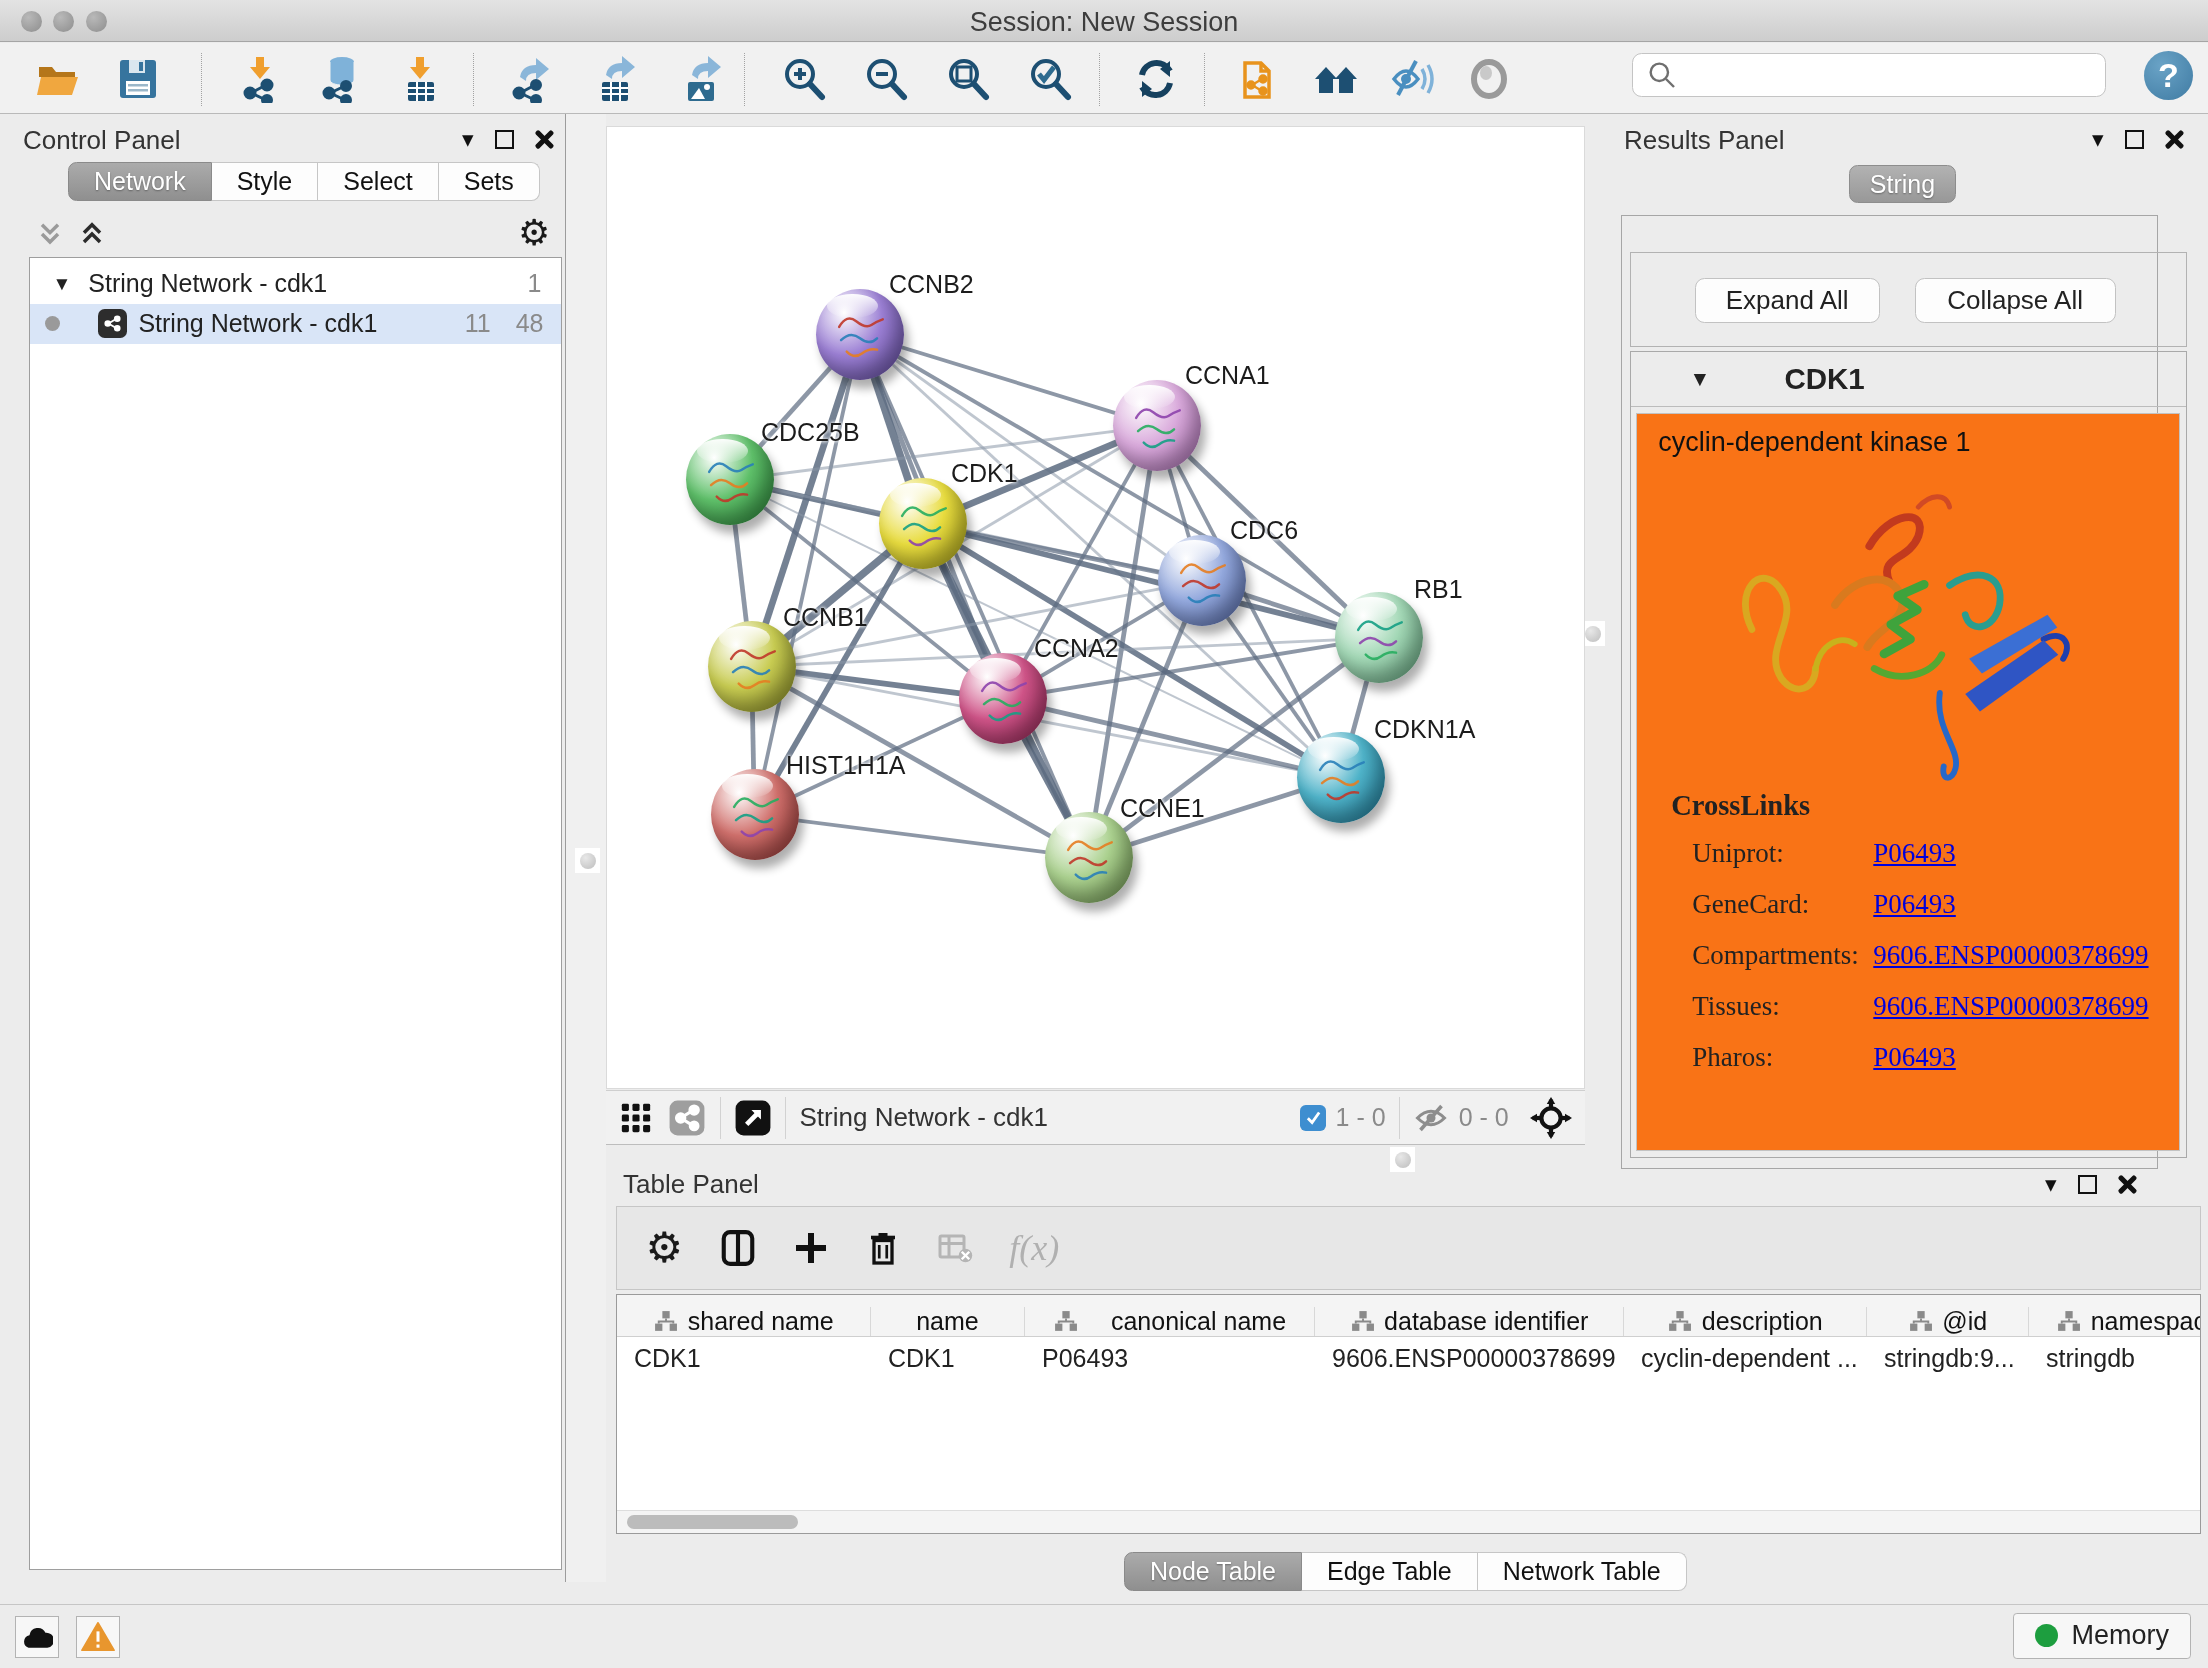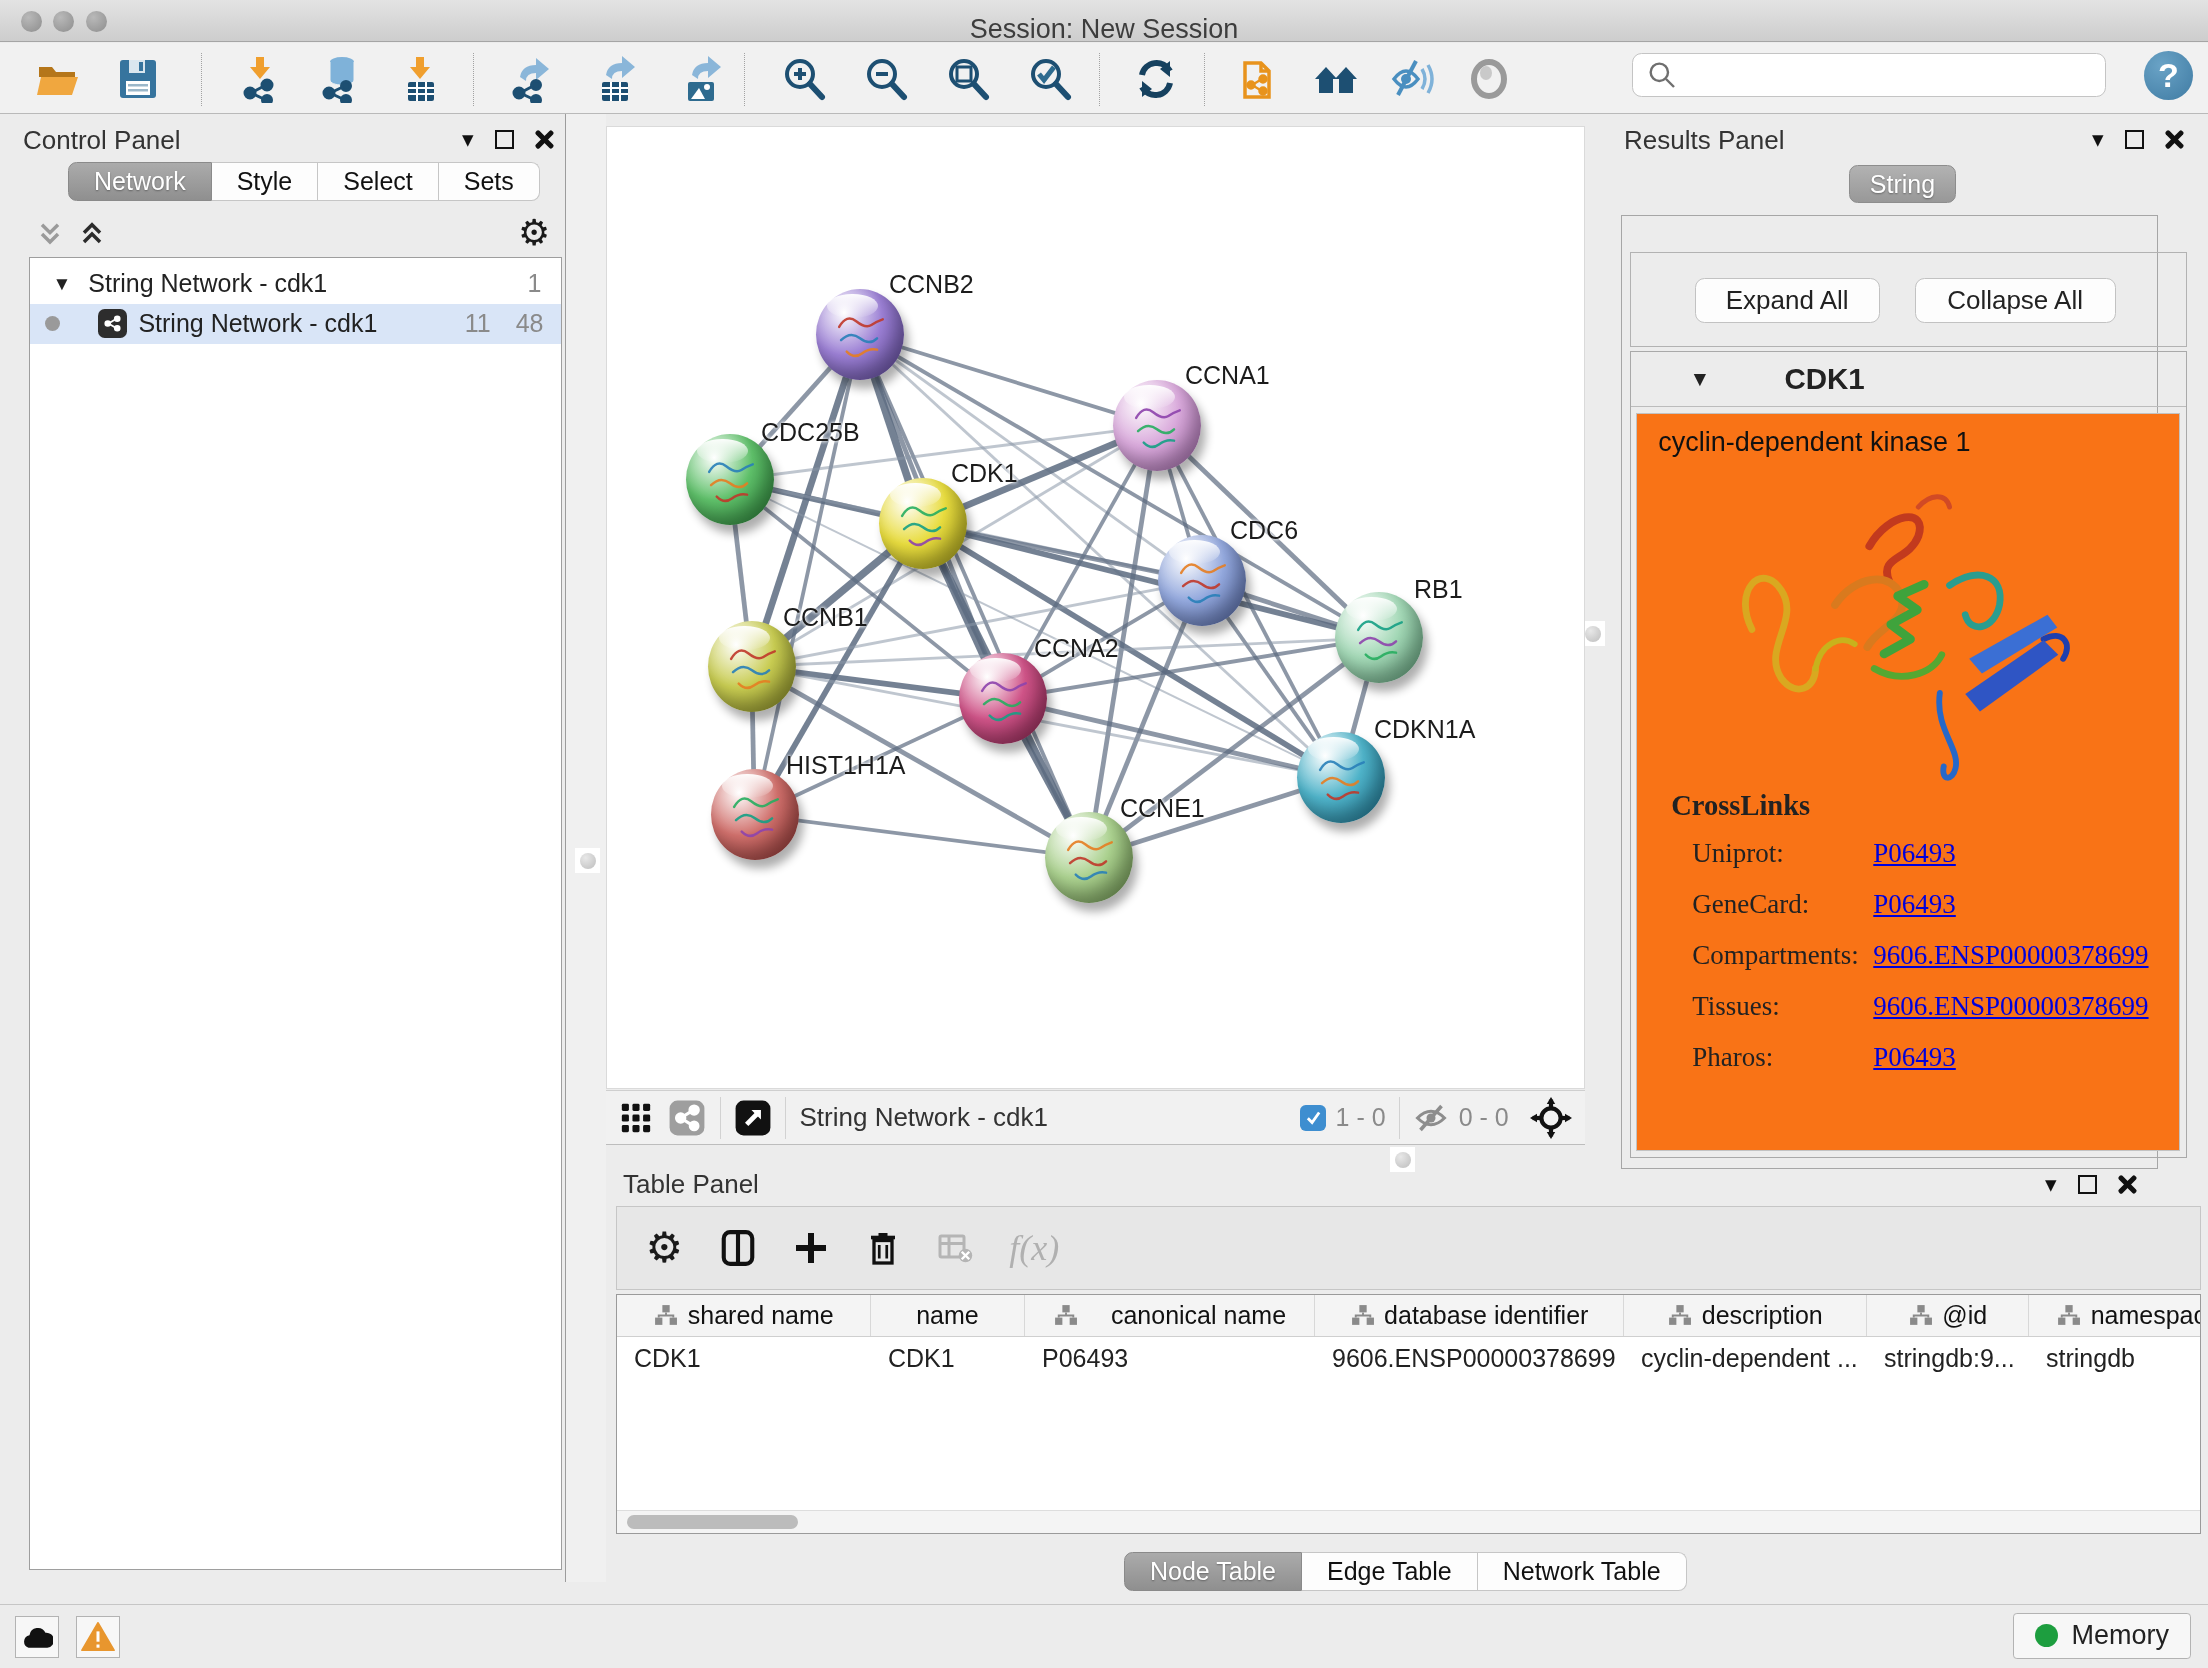--- a/index.html
+++ b/index.html
@@ -7,21 +7,21 @@
   body {
     width:2208px; height:1668px; position:relative; overflow:hidden;
     background:#ececec; font-family:"Liberation Sans", sans-serif; color:#222;
   }
   
   .titlebar { position:absolute; left:0; top:0; width:2208px; height:42px;
     background:linear-gradient(#e3e3e3,#cdcdcd); border-bottom:1px solid #a5a5a5; }
   .traffic { position:absolute; top:10.5px; width:21px; height:21px; border-radius:50%;
     background:radial-gradient(circle at 35% 30%, #b9b9b9, #8d8d8d); }
   .win-title { position:absolute; top:6.7px; left:0; width:100%; text-align:center;
-    font-size:27px; color:#3d3d3d;margin-top:7px; }
+    font-size:27px; color:#3d3d3d; }
   
   .toolbar { position:absolute; left:0; top:43px; width:2208px; height:71px;
     background:#f1f1f1; border-bottom:1.9px solid #b9b9b9; }
   .tb-group { position:absolute; top:11.4px; display:flex; gap:32px; align-items:center; height:49px; }
   .tb-sep { position:absolute; top:9.5px; height:53px; border-left:1.9px dotted #a2a2a2; }
   .tb-ic { width:48px; height:48px; display:block; }
   .searchbox { position:absolute; left:1632px; top:9.5px; width:474px; height:44px;
     background:#fff; border:1.9px solid #c4c4c4; border-radius:9.5px; display:flex; align-items:center; }
   .searchbox input { border:none; outline:none; flex:1; font-size:24px; background:transparent;
     font-family:"Liberation Sans",sans-serif; }
@@ -104,21 +104,21 @@
   .xl-row { display:flex; margin-left:55px; height:51px; align-items:center; font-size:27px; }
   .xl-lab { width:181px; }
   .xl-val { color:#0000dd; text-decoration:underline; }
   
   .tp-toolbar { position:absolute; left:616px; top:1206px; width:1585px; height:84px;
     background:#e7e7e7; border:1px solid #c6c6c6; display:flex; align-items:center; gap:36px;
     padding-left:28.5px; }
   .fx { font-family:"Liberation Serif", serif; font-style:italic; font-size:36px; color:#b0b0b0; }
   .tbl { position:absolute; left:616px; top:1294px; width:1585px; height:240px;
     border:1.9px solid #9a9a9a; background:#fff; overflow:hidden; }
-  .tbl-head { display:flex; height:42px; background:#f4f4f4; border-bottom:1px solid #cfcfcf; }
+  .tbl-head { display:flex; height:42px; background:#f4f4f4; border-bottom:1px solid #cfcfcf;align-items:flex-end; }
   .th { display:flex; align-items:center; justify-content:center; gap:9.5px; font-size:25px;
     border-right:1px solid #d8d8d8; color:#111; flex:none; overflow:hidden; white-space:nowrap; }
   .tbl-row { display:flex; height:42px; background:#fff; }
   .td { display:flex; align-items:center; font-size:25px; padding-left:17px; flex:none;
     overflow:hidden; white-space:nowrap; }
   .hscroll { position:absolute; left:0; bottom:0; width:100%; height:23px; background:#f4f4f4;
     border-top:1px solid #ddd; }
   .hthumb { position:absolute; left:9.5px; top:3.8px; width:171px; height:14.3px; border-radius:7.6px; background:#bcbcbc; }
   
   .statusbar { position:absolute; left:0; top:1604px; width:2208px; height:80px; background:#ececec;

